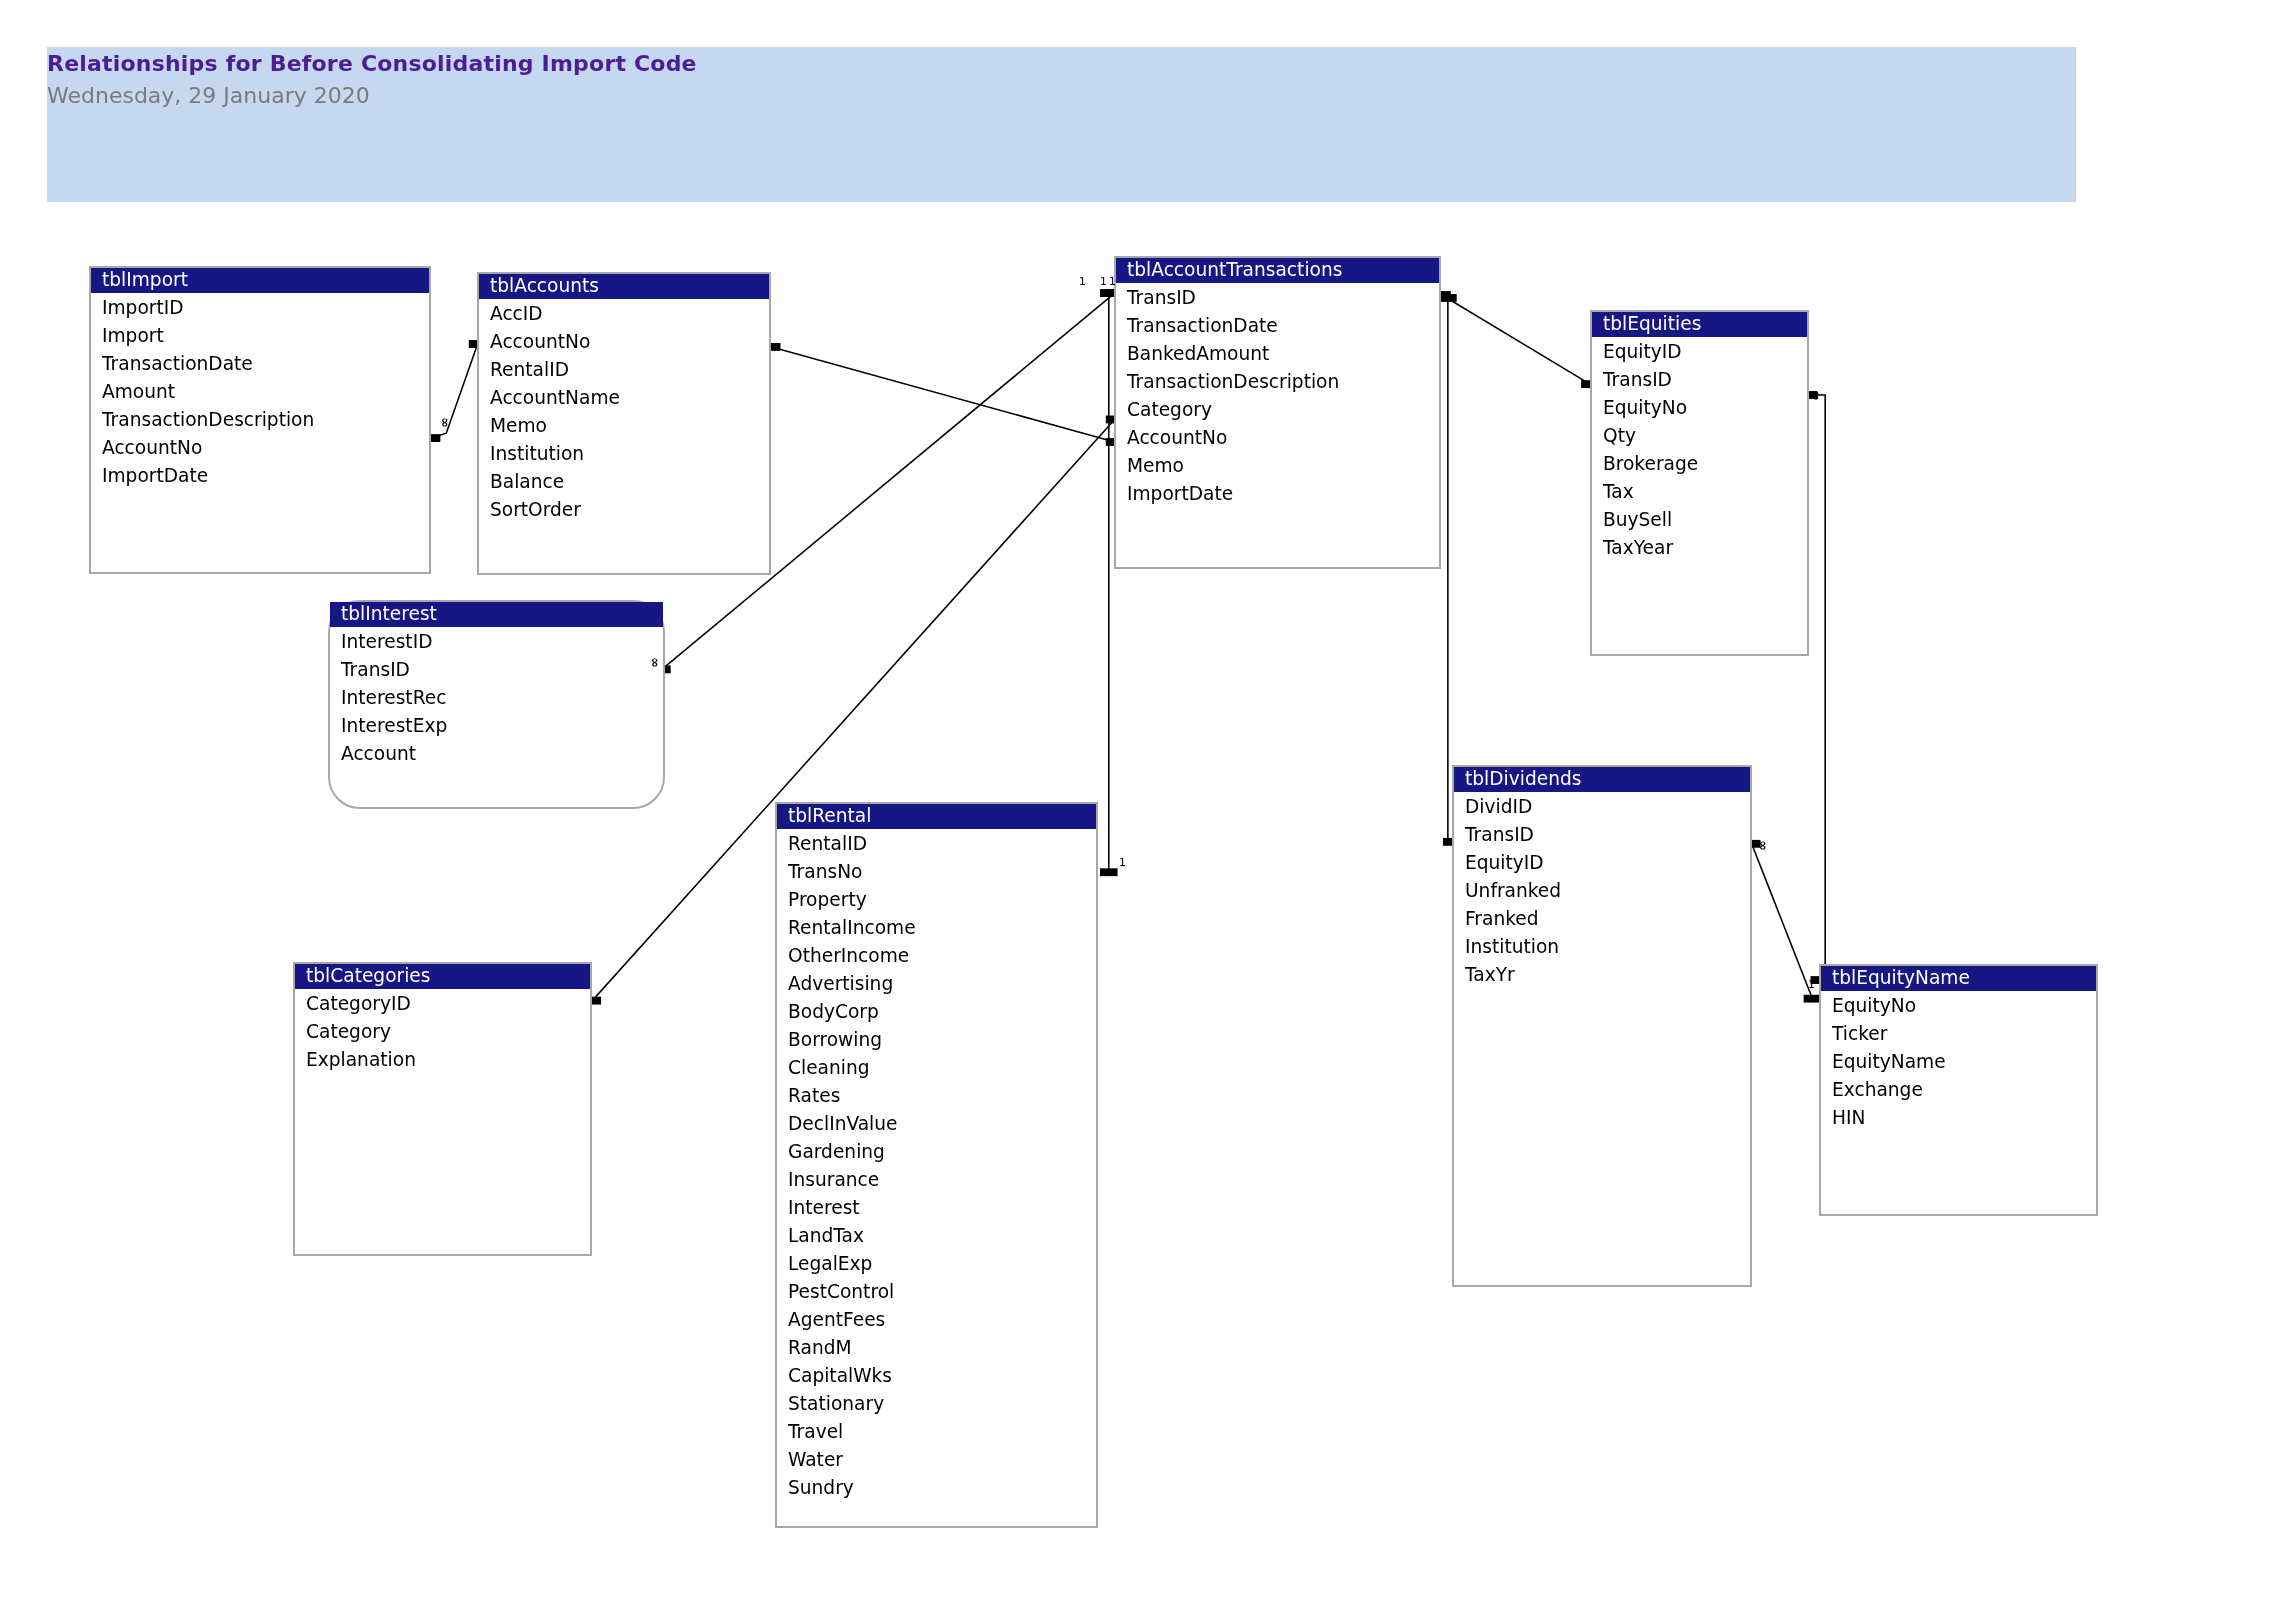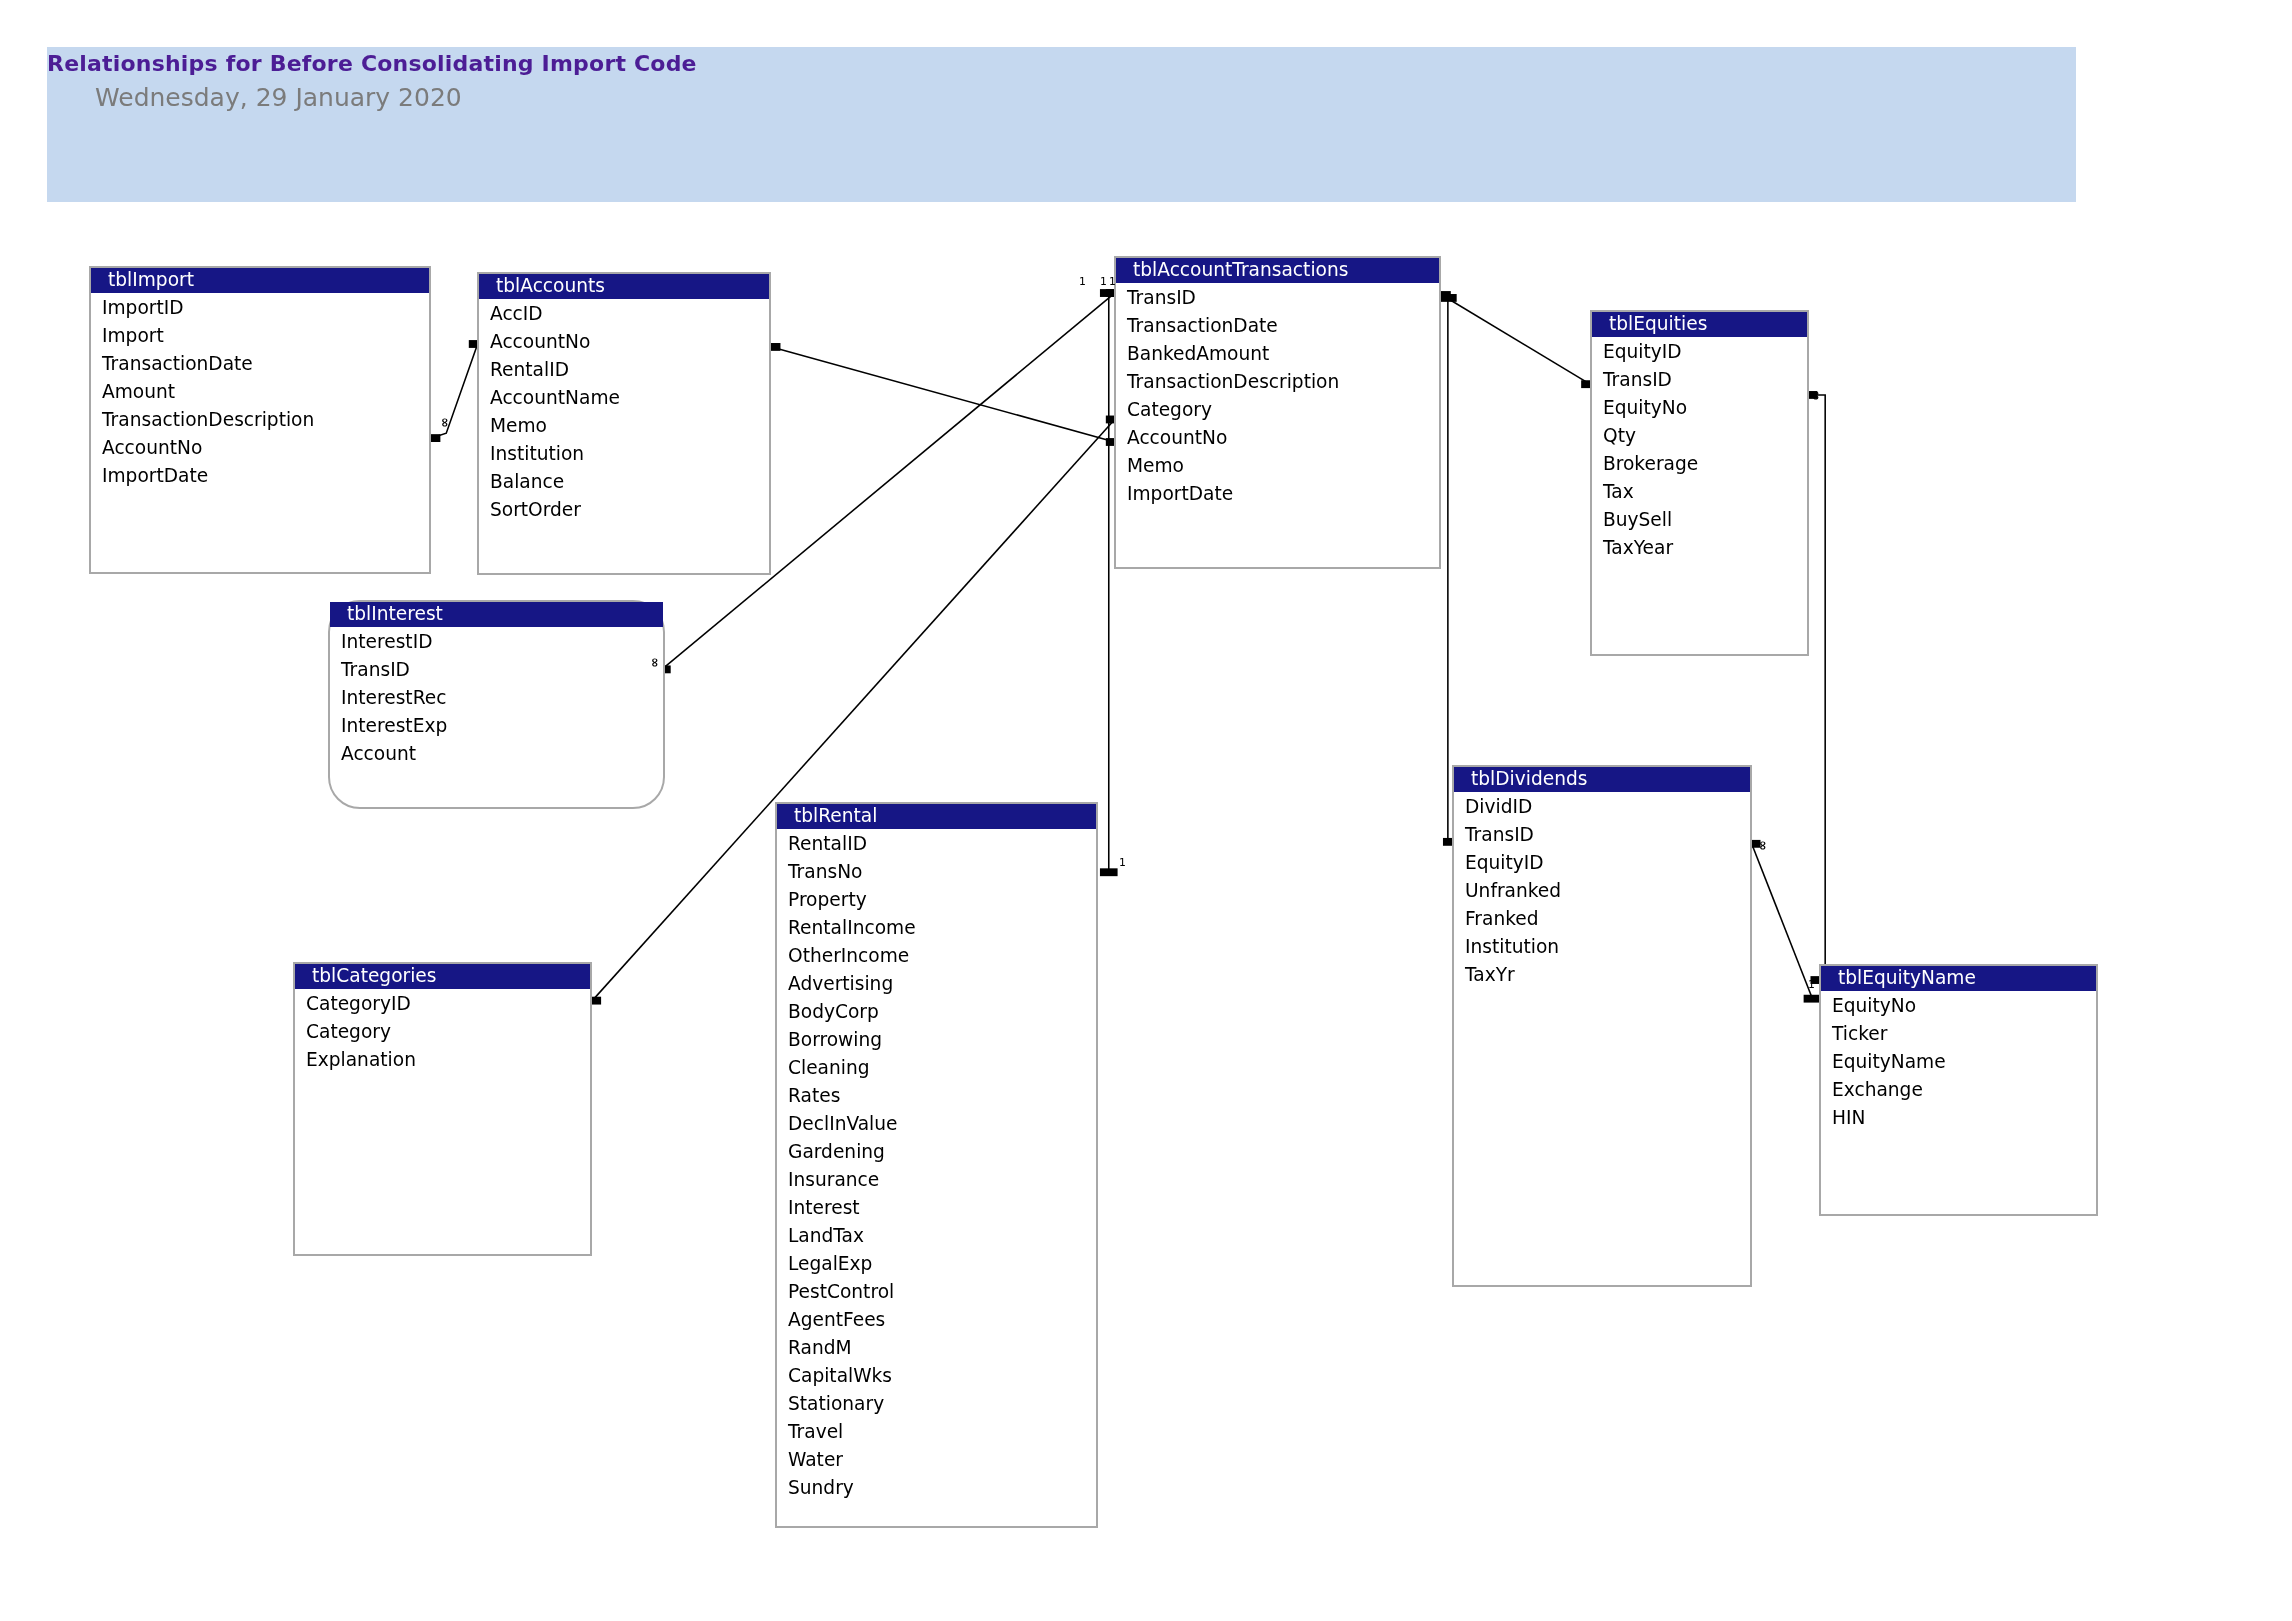--- a/index.html
+++ b/index.html
@@ -36,41 +36,40 @@
     color: #4c1d95;
     letter-spacing: 0.2px;
     white-space: nowrap;
   }
   #report-date {
     position: absolute;
     left: 47px;
     top: 83px;
     font-family: "DejaVu Sans", sans-serif;
     font-weight: normal;
-    font-size: 25px;
+    font-size: 22px;
     color: #7b7b7b;
     white-space: nowrap;
-    margin-left: 48px;
   }
   
   .tbl {
     position: absolute;
     background: #ffffff;
     border: 2px solid #a8a8a8;
     box-sizing: border-box;
     z-index: 5;
   }
   .tbl-title {
     background: #161685;
     color: #ffffff;
     font-family: "DejaVu Sans", sans-serif;
     font-size: 18.6px;
     line-height: 24.5px;
     height: 24.5px;
-    padding-left: 17px;
+    padding-left: 11px;
     overflow: hidden;
     white-space: nowrap;
     box-sizing: border-box;
   }
   .tbl-fields {
     padding: 1px 0 0 11px;
   }
   .tbl-field {
     font-family: "DejaVu Sans", sans-serif;
     font-size: 18.6px;

